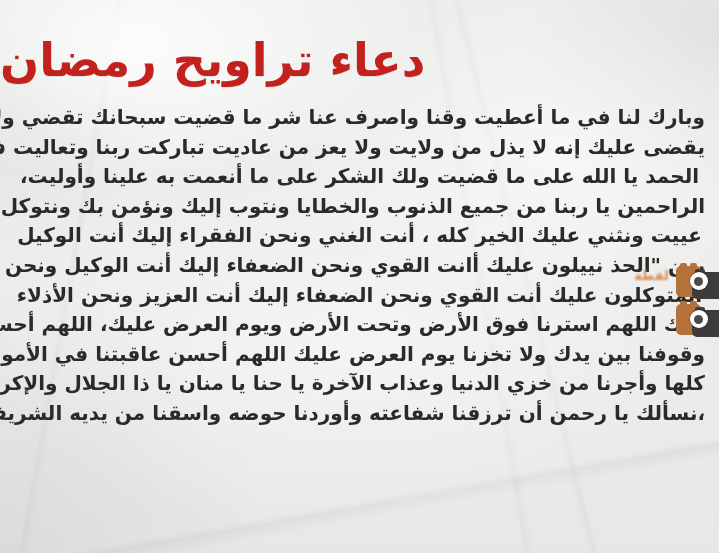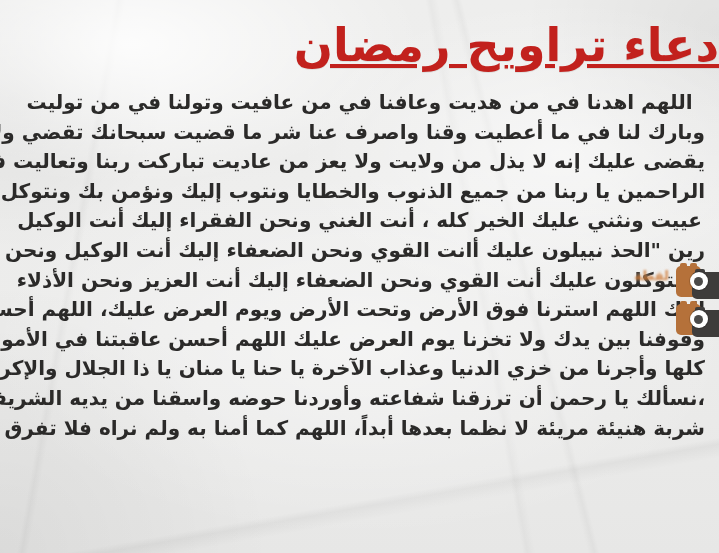--- a/index.html
+++ b/index.html
@@ -17,28 +17,27 @@
       radial-gradient(circle at 100% 6%, rgba(0,0,0,.05), rgba(0,0,0,0) 22%),
       radial-gradient(circle at 2% 18%, rgba(0,0,0,.05), rgba(0,0,0,0) 18%),
       linear-gradient(100deg, rgba(0,0,0,0) 14%, rgba(0,0,0,.03) 14.6%, rgba(0,0,0,0) 15.4%),
       linear-gradient(256deg, rgba(0,0,0,0) 30%, rgba(0,0,0,.03) 30.6%, rgba(0,0,0,0) 31.4%),
       linear-gradient(80deg,  rgba(0,0,0,0) 64%, rgba(0,0,0,.028) 64.6%, rgba(0,0,0,0) 65.6%),
       linear-gradient(170deg, rgba(0,0,0,0) 83%, rgba(0,0,0,.045) 84%, rgba(0,0,0,0) 86%),
       linear-gradient(180deg, #eeeeed 0%, #ececeb 60%, #e7e7e6 100%);
   }
   .title{
     margin:0;
-    padding-top:18px;
-    text-align:right;
+    padding-top:33px;
+    text-align:left;
     font-size:46px;
     font-weight:bold;
     letter-spacing:0;
     color:#c2211d;
     text-shadow:0 1px 0 rgba(0,0,0,.08);
-    text-decoration:underline;
   }
   .dua{
     margin-top:16px;
     padding:0 14px;
     text-align:center;
   }
   .dua-line{
     font-size:20px;
     line-height:29.6px;
     font-weight:bold;
@@ -128,32 +127,31 @@
   }
 </style>
 </head>
 <body>
 
 <div class="paper">
 
   <h1 class="title">دعاء تراويح رمضان</h1>
 
   <div class="dua">
-    <div class="dua-line">اللهم اهدنا في من هديت وعافنا في من عافيت وتولنا في من توليت</div>
     <div class="dua-line">وبارك لنا في ما أعطيت وقنا واصرف عنا شر ما قضيت سبحانك تقضي ولا</div>
     <div class="dua-line">يقضى عليك إنه لا يذل من ولايت ولا يعز من عاديت تباركت ربنا وتعاليت فلك</div>
+    <div class="dua-line">الحمد يا الله على ما قضيت ولك الشكر على ما أنعمت به علينا وأوليت،</div>
     <div class="dua-line">الراحمين يا ربنا من جميع الذنوب والخطايا ونتوب إليك ونؤمن بك ونتوكل</div>
     <div class="dua-line">عييت ونثني عليك الخير كله ، أنت الغني ونحن الفقراء إليك أنت الوكيل</div>
     <div class="dua-line">رين "الحذ نييلون عليك أانت القوي ونحن الضعفاء إليك أنت الوكيل ونحن</div>
     <div class="dua-line">المتوكلون عليك أنت القوي ونحن الضعفاء إليك أنت العزيز ونحن الأذلاء</div>
     <div class="dua-line">إليك اللهم استرنا فوق الأرض وتحت الأرض ويوم العرض عليك، اللهم أحسن</div>
     <div class="dua-line">وقوفنا بين يدك ولا تخزنا يوم العرض عليك اللهم أحسن عاقبتنا في الأمور</div>
     <div class="dua-line">كلها وأجرنا من خزي الدنيا وعذاب الآخرة يا حنا يا منان يا ذا الجلال والإكرام</div>
     <div class="dua-line">،نسألك يا رحمن أن ترزقنا شفاعته وأوردنا حوضه واسقنا من يديه الشريفتين</div>
-    <div class="dua-line">شربة هنيئة مريئة لا نظما بعدها أبداً، اللهم كما أمنا به ولم نراه فلا تفرق</div>
   </div>
 
   <div class="watermark">
     <span class="wm-text">لقطة</span>
     <span class="camera-icon first">
       <span class="cam-orange"></span>
       <span class="cam-dark"></span>
       <span class="cam-lens">
         <span class="cam-pupil"></span>
       </span>

